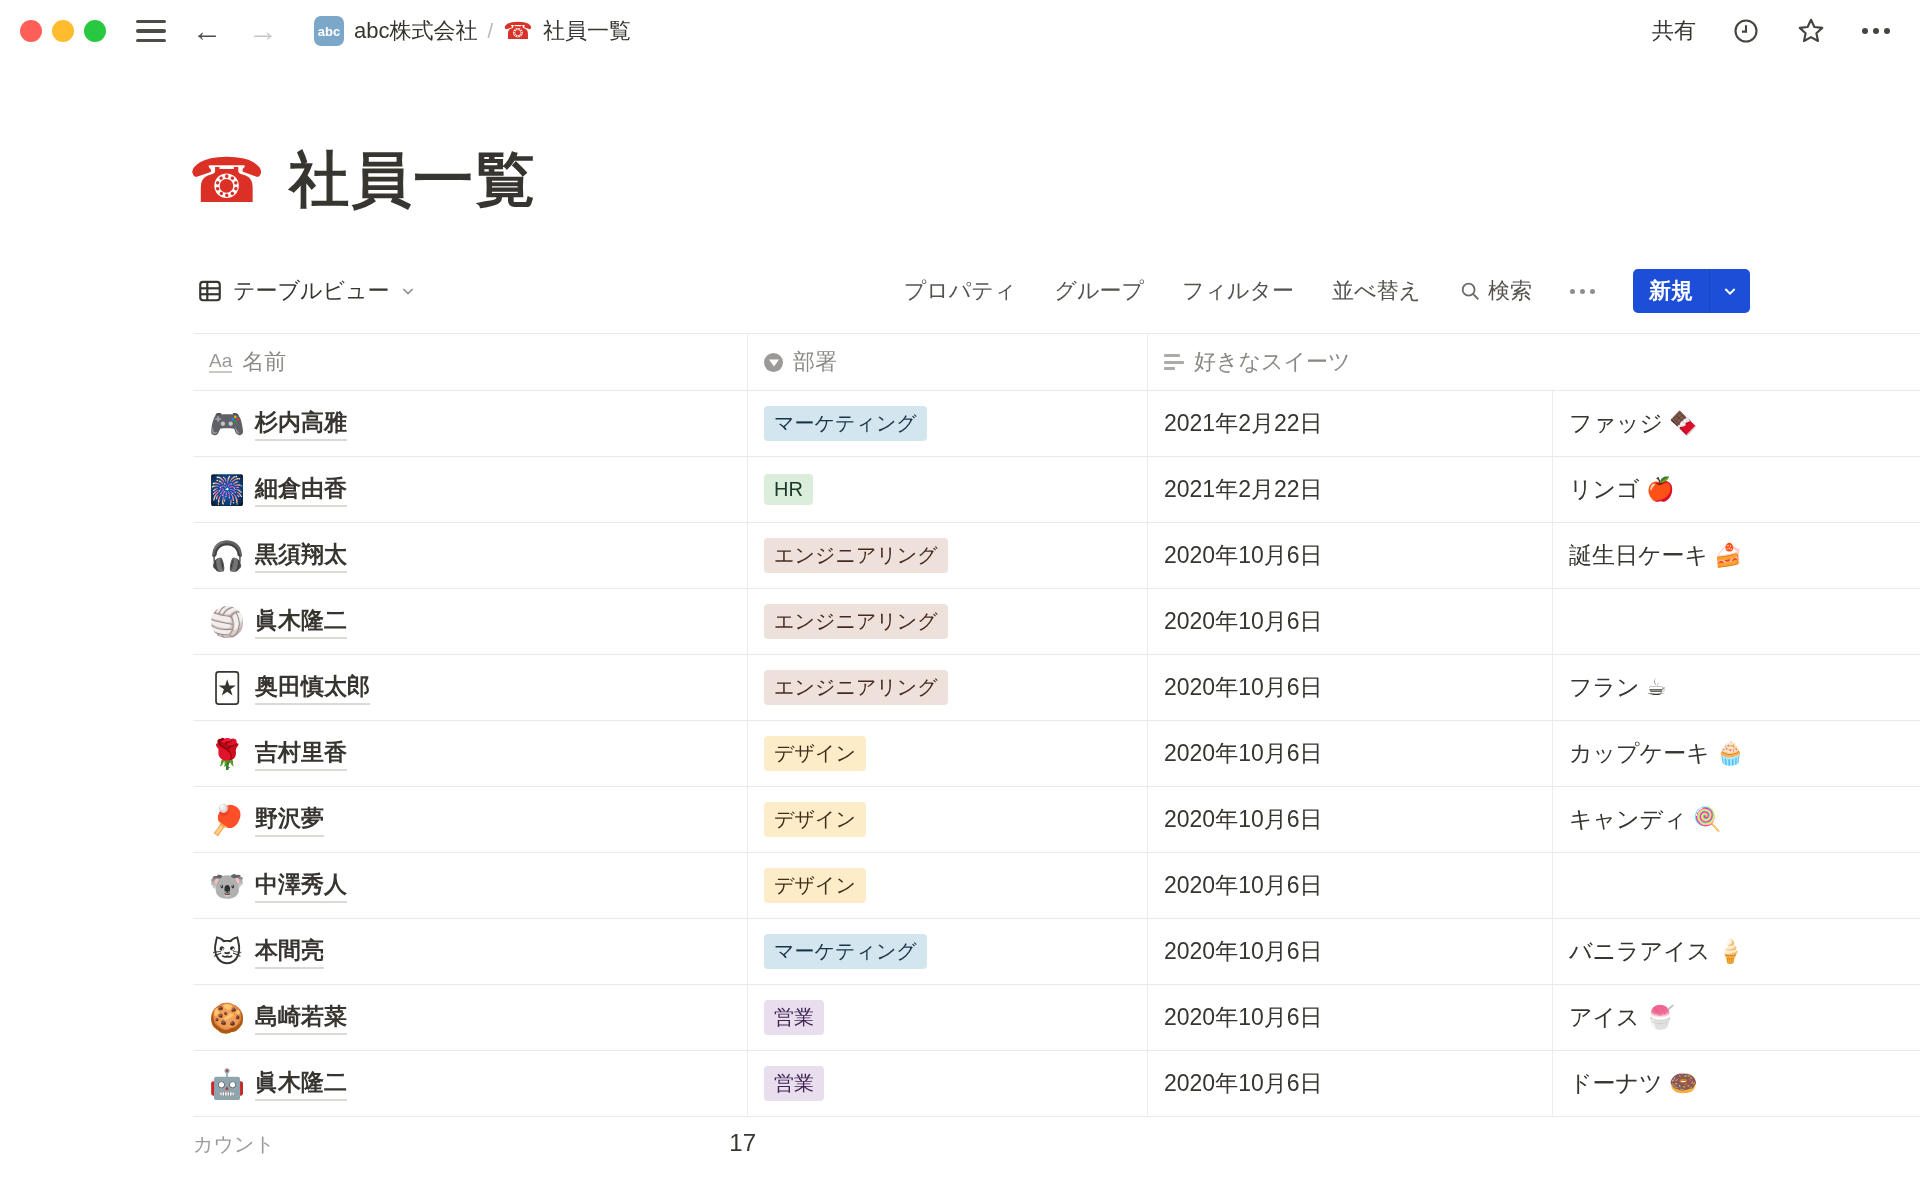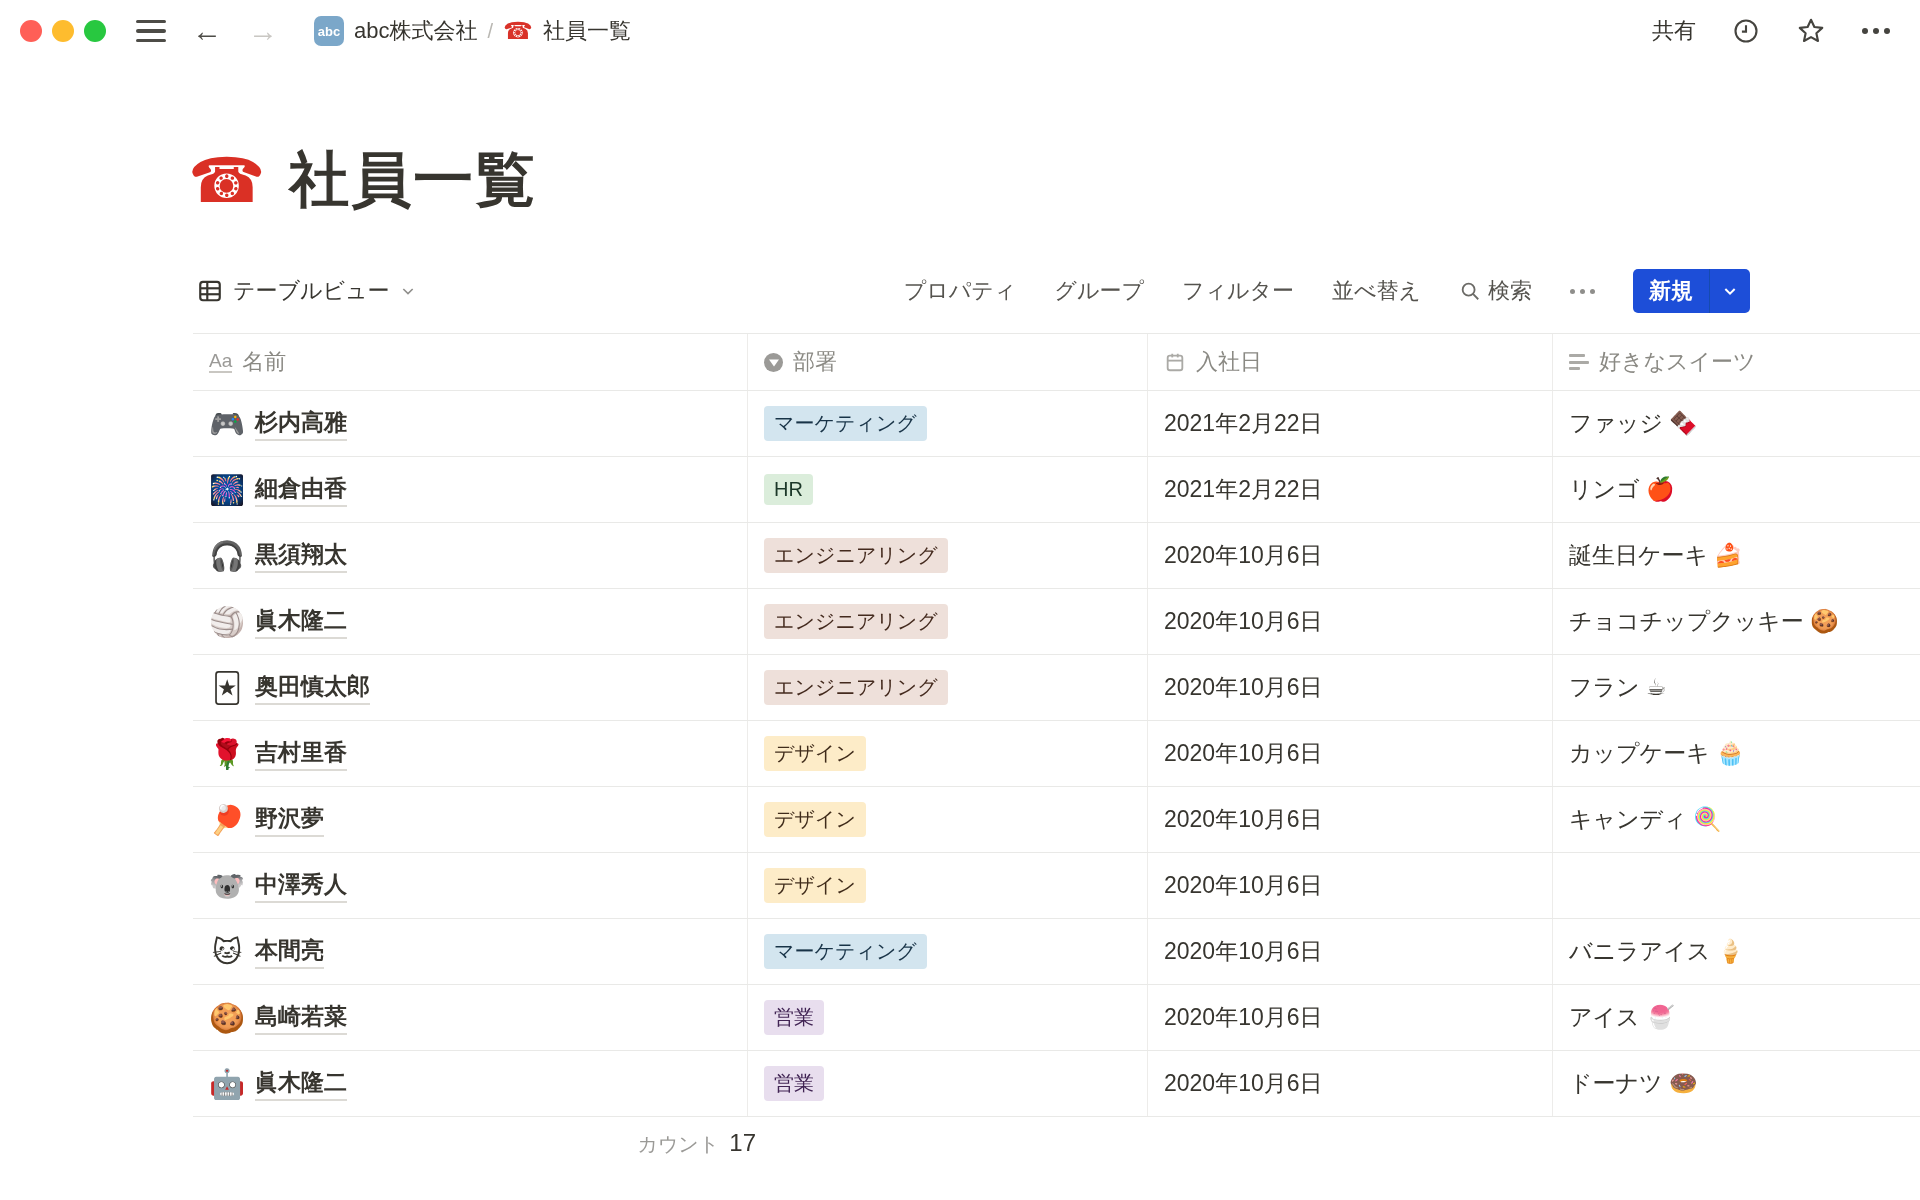--- a/index.html
+++ b/index.html
@@ -72,21 +72,21 @@
   .row-name { font-weight:700; border-bottom:2px solid #DCDAD5; padding-bottom:1px; cursor:pointer; }
   .tag { font-size:20px; padding:4px 10px; border-radius:4px; white-space:nowrap; }
   .tag-blue   { background:#D3E5EF; color:#183347; }
   .tag-green  { background:#DBEDDB; color:#1C3829; }
   .tag-brown  { background:#EEE0DA; color:#442A1E; }
   .tag-yellow { background:#FDECC8; color:#402C1B; }
   .tag-purple { background:#E8DEEE; color:#412454; }
   .row-date, .row-sweet { color:#37352F; }
 
   .tfoot { height:52px; display:flex; align-items:center; }
-  .count-wrap { width:563px; display:flex; justify-content:flex-end; align-items:baseline;
+  .count-wrap { width:563px; display:flex; justify-content:space-between; align-items:baseline;
     gap:10px; cursor:pointer; }
   .count-label { color:#9B9A97; font-size:20px; }
   .count-val { font-size:24px; color:#37352F; }
 
   svg { display:block; }
 </style>
 </head>
 <body>
 
 <div class="topbar">
@@ -180,29 +180,20 @@
 <div class="tbl">
   <div class="trow thead">
     <div class="tcell c1">
       <span class="aa-ic">Aa</span>
       <span class="hlabel">名前</span>
     </div>
     <div class="tcell c2">
       <span class="sel-ic"></span>
       <span class="hlabel">部署</span>
     </div>
-    <div class="tcell c3">
-      <svg width="22" height="22" viewBox="0 0 24 24" fill="none" stroke="#ABAAA6" stroke-width="2">
-        <rect x="4" y="5" width="16" height="16" rx="2.5"></rect>
-        <line x1="4" y1="10.5" x2="20" y2="10.5"></line>
-        <line x1="9" y1="3" x2="9" y2="7"></line>
-          <line x1="15" y1="3" x2="15" y2="7"></line>
-      </svg>
-      <span class="hlabel">入社日</span>
-    </div>
     <div class="tcell c4">
       <span class="txt-ic">
           <i></i>
           <i></i>
           <i></i>
         </span>
       <span class="hlabel">好きなスイーツ</span>
     </div>
   </div>
 
@@ -259,23 +250,20 @@
     <div class="tcell c1">
       <span class="row-emoji">🏐</span>
       <span class="row-name">眞木隆二</span>
     </div>
     <div class="tcell c2">
       <span class="tag tag-brown">エンジニアリング</span>
     </div>
     <div class="tcell c3">
       <span class="row-date">2020年10月6日</span>
     </div>
-    <div class="tcell c4">
-      <span class="row-sweet">チョコチップクッキー 🍪</span>
-    </div>
   </div>
 
   <div class="trow drow">
     <div class="tcell c1">
       <span class="row-emoji">🃏</span>
       <span class="row-name">奥田慎太郎</span>
     </div>
     <div class="tcell c2">
       <span class="tag tag-brown">エンジニアリング</span>
     </div>

